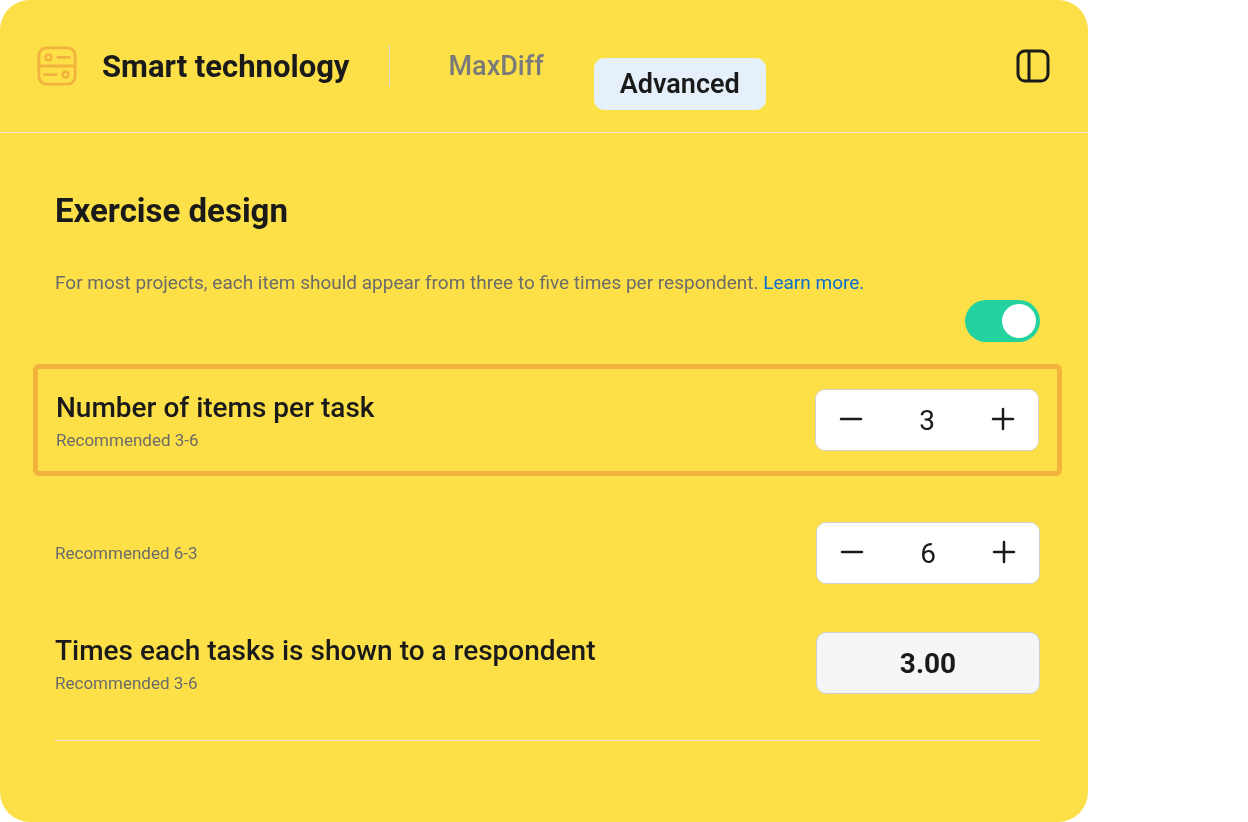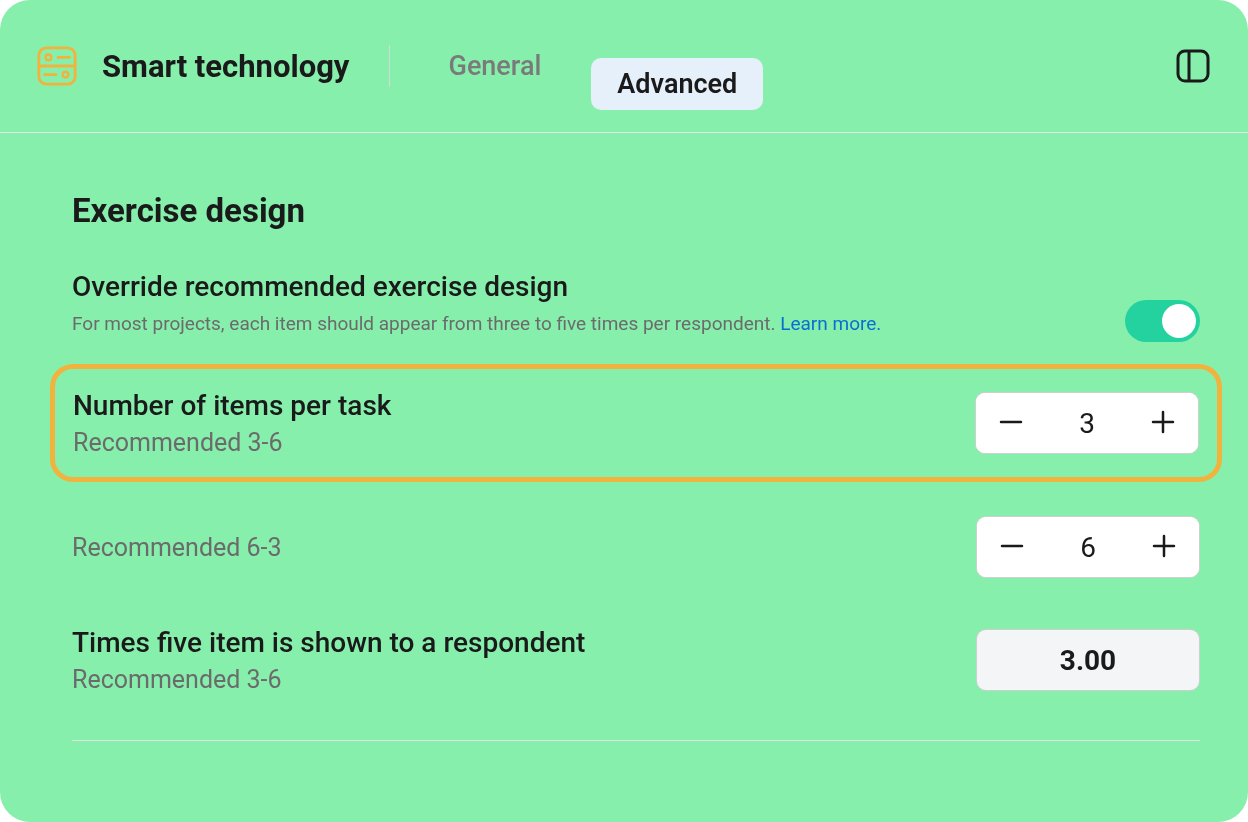--- a/index.html
+++ b/index.html
@@ -4,25 +4,25 @@
 <style>
   * { box-sizing: border-box; }
   html, body {
     margin: 0;
     padding: 0;
     font-family: -apple-system, BlinkMacSystemFont, "Segoe UI", Roboto, Helvetica, Arial, sans-serif;
     background: #fff;
     color: #1a1a1a;
   }
   .app {
-    width: 1248px;
+    width: 1088px;
     height: 822px;
     border-radius: 30px;
     overflow: hidden;
-    background: #86efac;
+    background: #fde047;
     position: relative;
   }
   .header {
     display: flex;
     align-items: center;
     padding: 22px 36px 22px 36px;
     border-bottom: 1px solid #e5e5e5;
     gap: 24px;
   }
   .app-icon {
@@ -62,21 +62,21 @@
     margin-top: 36px;
   }
   .header-spacer { flex: 1; }
   .panel-icon {
     width: 38px;
     height: 38px;
     flex: 0 0 auto;
   }
 
   .content {
-    padding: 58px 48px 0 72px;
+    padding: 58px 48px 0 55px;
   }
   .section-title {
     font-size: 33px;
     font-weight: 700;
     color: #1a1a1a;
     margin: 0 0 40px 0;
   }
 
   .override-row {
     display: flex;
@@ -119,43 +119,43 @@
     right: 4px;
     top: 4px;
     width: 34px;
     height: 34px;
     border-radius: 50%;
     background: #fff;
   }
 
   .highlight-box {
     border: 5px solid #f2b23e;
-    border-radius: 23px;
+    border-radius: 6px;
     padding: 14px 18px;
-    margin: 0 -22px 28px -22px;
+    margin: 0 -22px 40px -22px;
   }
 
   .setting-row {
     display: flex;
     align-items: center;
     justify-content: space-between;
     padding: 6px 0;
   }
   .setting-row + .setting-row {
     margin-top: 36px;
   }
   .setting-labels { flex: 1; }
   .setting-title {
     font-size: 28px;
     font-weight: 500;
     color: #1a1a1a;
     margin-bottom: 6px;
   }
   .setting-help {
-    font-size: 25px;
+    font-size: 17px;
     color: #6b6b6b;
   }
 
   .stepper {
     display: flex;
     align-items: center;
     border: 1.5px solid #cfcfcf;
     border-radius: 10px;
     overflow: hidden;
     height: 62px;
@@ -212,38 +212,37 @@
         <line x1="3" y1="22" x2="41" y2="22" stroke="#f2b23e" stroke-width="3"></line>
         <circle cx="13" cy="13" r="3" fill="none" stroke="#f2b23e" stroke-width="2.5"></circle>
         <line x1="23" y1="13" x2="35" y2="13" stroke="#f2b23e" stroke-width="3" stroke-linecap="round"></line>
         <circle cx="31" cy="31" r="3" fill="none" stroke="#f2b23e" stroke-width="2.5"></circle>
         <line x1="9" y1="31" x2="21" y2="31" stroke="#f2b23e" stroke-width="3" stroke-linecap="round"></line>
       </svg>
     </span>
     <span class="app-title">Smart technology</span>
     <span class="vdiv"></span>
     <div class="tabs">
-      <div class="tab">General</div>
+      <div class="tab">MaxDiff</div>
       <div class="tab active">Advanced</div>
     </div>
     <div class="header-spacer"></div>
     <span class="panel-icon">
       <svg viewBox="0 0 38 38" width="38" height="38">
         <rect x="4" y="4" width="30" height="30" rx="7" ry="7" fill="none" stroke="#1a1a1a" stroke-width="3"></rect>
         <line x1="15" y1="4" x2="15" y2="34" stroke="#1a1a1a" stroke-width="3"></line>
       </svg>
     </span>
   </div>
 
   <div class="content">
     <h2 class="section-title">Exercise design</h2>
 
     <div class="override-row">
       <div class="override-text">
-        <div class="override-title">Override recommended exercise design</div>
         <div class="override-desc">
           <span>For most projects, each item should appear from three to five times per respondent. </span><a href="#">Learn more.</a>
         </div>
       </div>
       <div class="toggle">
         <div class="knob"></div>
       </div>
     </div>
 
     <div class="highlight-box">
@@ -292,21 +291,21 @@
                 <line x1="3" y1="13" x2="23" y2="13" stroke="#1a1a1a" stroke-width="2.5" stroke-linecap="round"></line>
                 <line x1="13" y1="3" x2="13" y2="23" stroke="#1a1a1a" stroke-width="2.5" stroke-linecap="round"></line>
               </svg>
           </span>
         </button>
       </div>
     </div>
 
     <div class="setting-row">
       <div class="setting-labels">
-        <div class="setting-title">Times five item is shown to a respondent</div>
+        <div class="setting-title">Times each tasks is shown to a respondent</div>
         <div class="setting-help">Recommended 3-6</div>
       </div>
       <div class="readonly-box">3.00</div>
     </div>
 
     <hr class="divider">
   </div>
 </div>
 
 </body></html>

